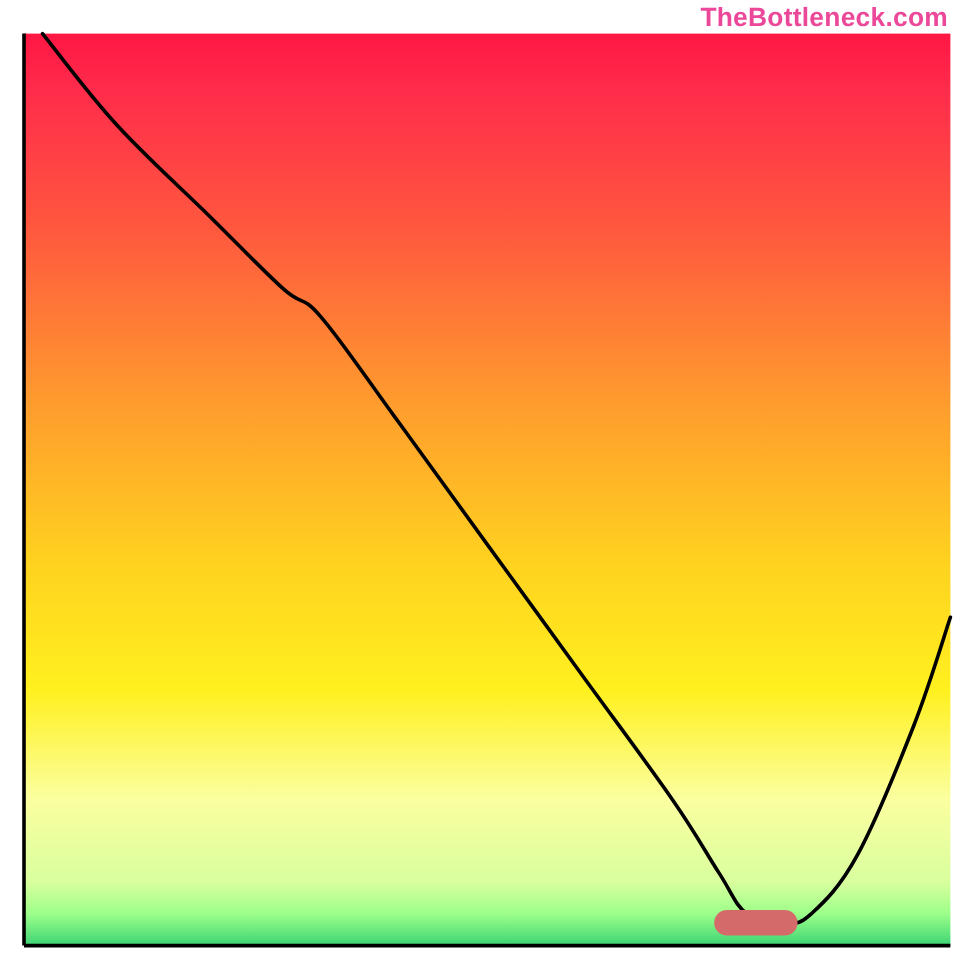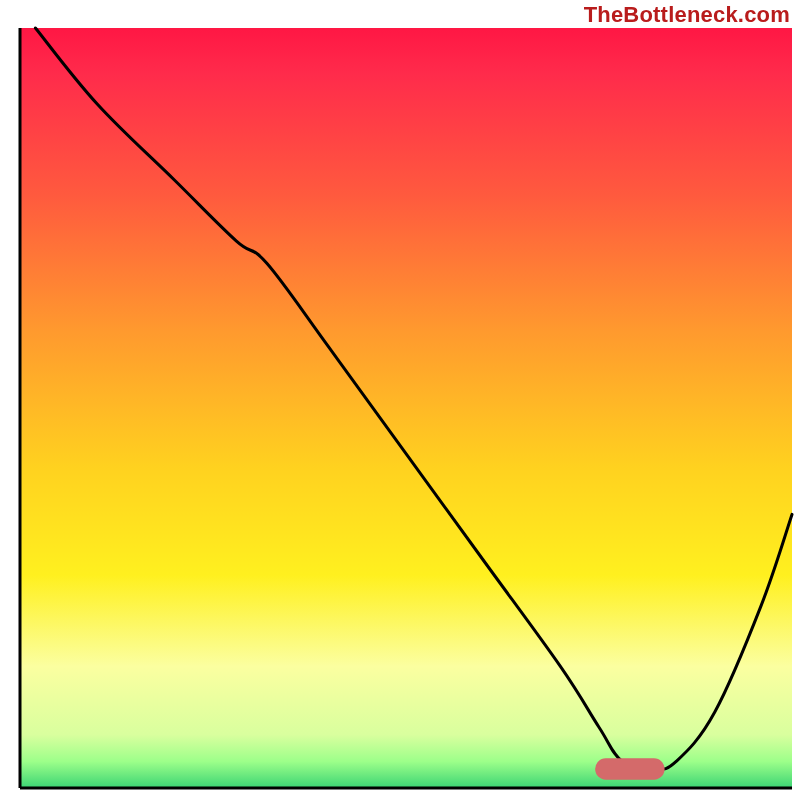--- a/index.html
+++ b/index.html
@@ -15,21 +15,21 @@
     width: 800px;
     height: 800px;
   }
   .watermark {
     position: absolute;
     top: 2px;
     right: 10px;
     font-family: Arial, Helvetica, sans-serif;
     font-size: 22px;
     font-weight: 600;
-    color: #b91c1c;
+    color: #ec4899;
     letter-spacing: 0.2px;
     z-index: 5;
   }
   svg.plot {
     position: absolute;
     top: 0;
     left: 0;
   }
 </style>
 </head>

